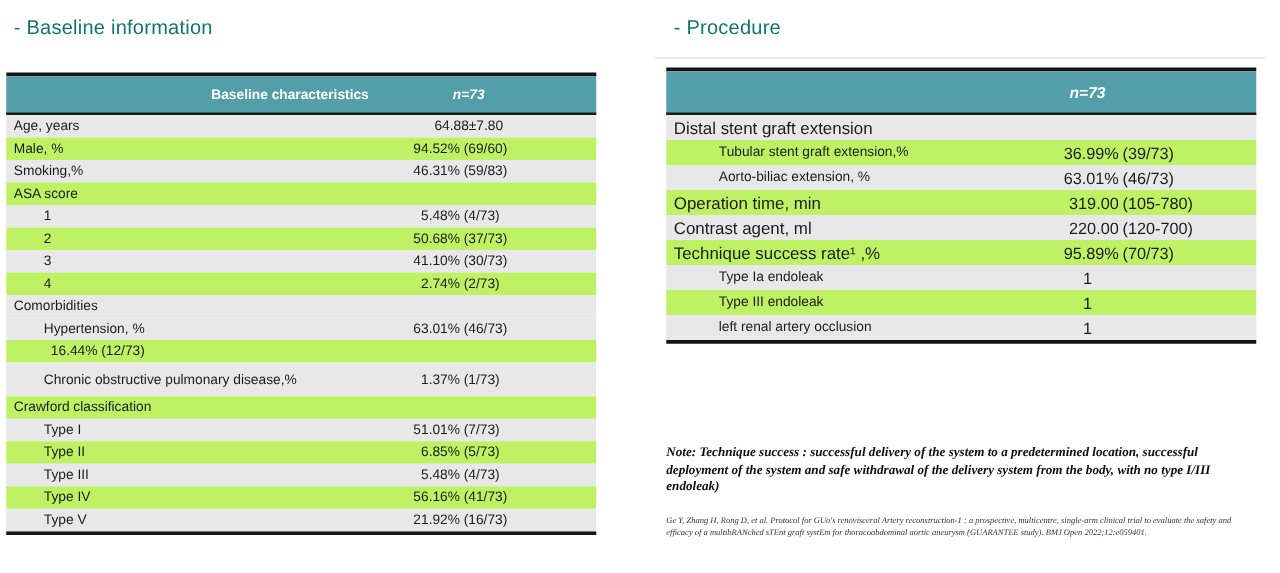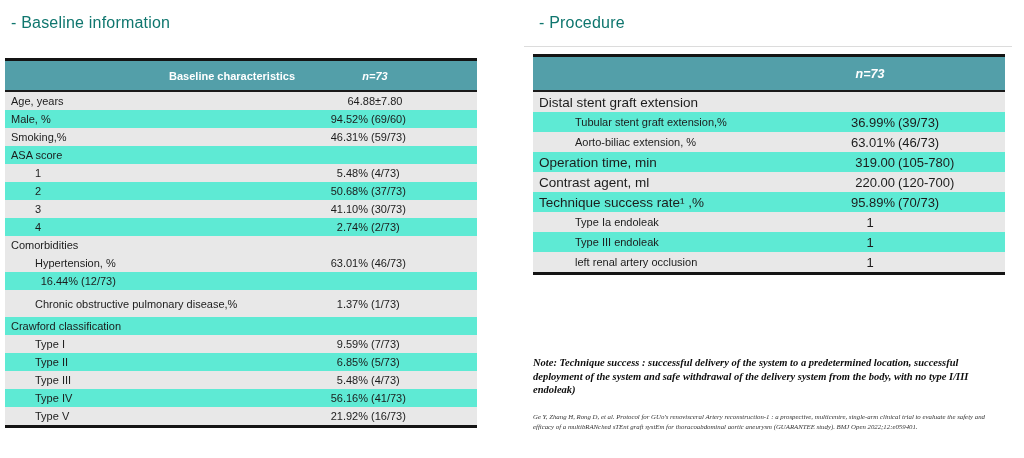--- a/index.html
+++ b/index.html
@@ -39,21 +39,21 @@
     color:#ffffff;font-weight:bold;
   }
   #left-table .thead{height:29px;font-size:11px;}
   #right-table .thead{height:33px;font-size:12.5px;}
   .hcol1{flex:1;text-align:right;}
   .hcol2{text-align:center;font-style:italic;}
   #left-table .hcol2{width:160px;padding-right:22px;}
   #right-table .hcol2{width:230px;padding-right:20px;}
   .trow{
     display:flex;align-items:center;
-    background:#5eead4;
+    background:#bef264;
   }
   .trow.alt{background:#e8e8e8;}
   #left-table .trow{height:18px;}
   #left-table .trow.tall{height:27px;}
   #right-table .trow{height:20px;}
   .tlabel{flex:1;padding-left:6px;white-space:nowrap;overflow:hidden;}
   #left-table .tlabel{font-size:11px;}
   #right-table .tlabel{font-size:13.5px;}
   #left-table .tlabel.indent-1{padding-left:30px;}
   #right-table .tlabel.indent-1{padding-left:42px;font-size:11px;}
@@ -103,21 +103,21 @@
         <div class="tlabel indent-0">Male, %</div>
         <div class="tvalue">
           <span class="vnum">94.52%</span>
           <span class="vparen">(69/60)</span>
         </div>
       </div>
       <div class="trow alt">
         <div class="tlabel indent-0">Smoking,%</div>
         <div class="tvalue">
           <span class="vnum">46.31%</span>
-          <span class="vparen">(59/73)</span>
+          <span class="vparen">(59/83)</span>
         </div>
       </div>
       <div class="trow">
         <div class="tlabel indent-0">ASA score</div>
         <div class="tvalue"></div>
       </div>
       <div class="trow alt">
         <div class="tlabel indent-1">1</div>
         <div class="tvalue">
           <span class="vnum">5.48%</span>
@@ -169,21 +169,21 @@
           <span class="vparen">(1/73)</span>
         </div>
       </div>
       <div class="trow">
         <div class="tlabel indent-0">Crawford classification</div>
         <div class="tvalue"></div>
       </div>
       <div class="trow alt">
         <div class="tlabel indent-1">Type I</div>
         <div class="tvalue">
-          <span class="vnum">9.59%</span>
+          <span class="vnum">51.01%</span>
           <span class="vparen">(7/73)</span>
         </div>
       </div>
       <div class="trow">
         <div class="tlabel indent-1">Type II</div>
         <div class="tvalue">
           <span class="vnum">6.85%</span>
           <span class="vparen">(5/73)</span>
         </div>
       </div>

